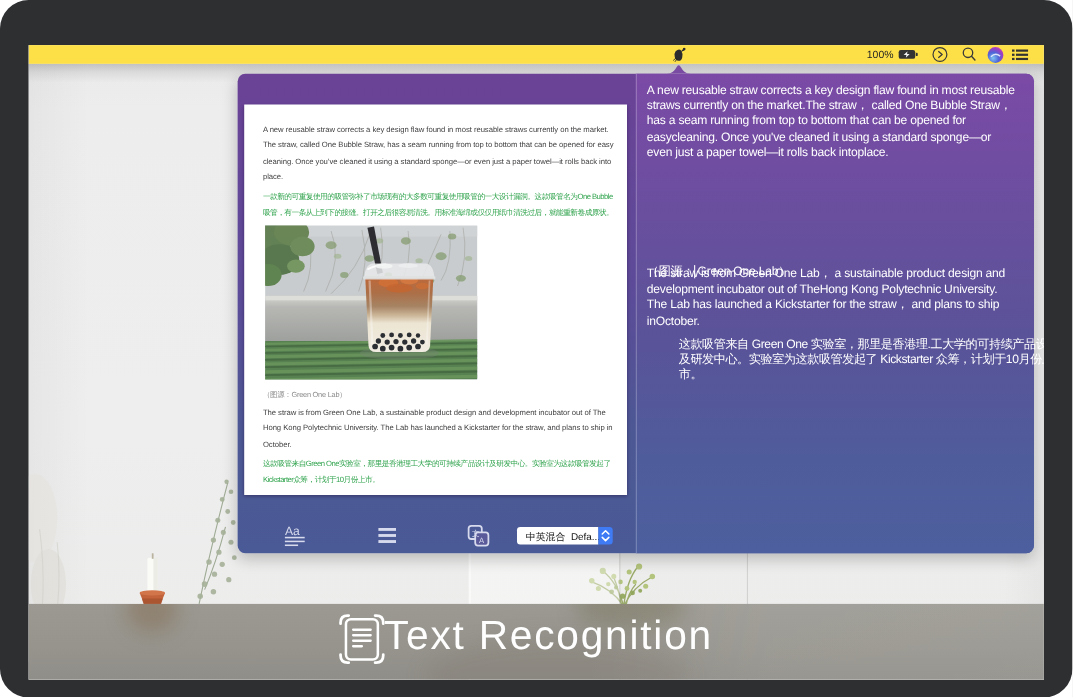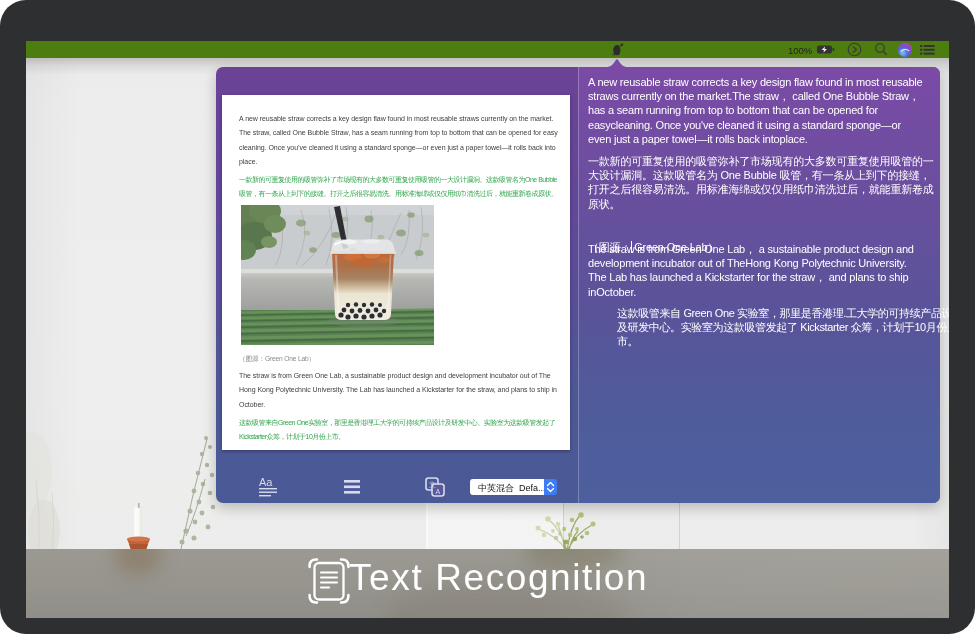--- a/index.html
+++ b/index.html
@@ -9,21 +9,21 @@
   
   .wall{position:absolute;inset:0;background:
     linear-gradient(180deg,#e9e9e9 0%,#ededed 10%,#eeeeee 60%,#ececeb 100%);}
   .wallshade{position:absolute;left:0;top:0;width:100%;height:100%;background:
     linear-gradient(90deg, rgba(0,0,0,0.035) 0%, rgba(0,0,0,0) 6%, rgba(0,0,0,0) 96%, rgba(0,0,0,0.03) 100%);}
   .menushadow{position:absolute;left:0;top:17px;width:100%;height:17px;background:linear-gradient(180deg,rgba(100,100,102,0.30) 0%,rgba(130,130,132,0.15) 45%,rgba(150,150,150,0) 100%);}
   .vline{position:absolute;top:380px;bottom:0;width:2px;background:rgba(255,255,255,0.6);}
   .vline2{position:absolute;top:380px;bottom:0;width:1px;background:rgba(170,170,168,0.4);}
   .panelbright{position:absolute;left:401px;top:380px;width:136px;bottom:0;background:rgba(255,255,255,0.40);}
   
-  .menubar{position:absolute;left:0;top:0;width:100%;height:17px;background:#4d7c0f;}
+  .menubar{position:absolute;left:0;top:0;width:100%;height:17px;background:#fde047;}
   .mtext{position:absolute;filter:blur(0px);top:3.5px;font-size:9.5px;color:rgba(35,35,35,0.99);}
   
   .popover{position:absolute;left:190px;top:26px;width:724px;height:436px;border-radius:7px;
     background:linear-gradient(180deg,#6b4296 0%,#5c4b99 45%,#4c5894 75%,#4a5a96 100%);
     box-shadow:0 5px 14px rgba(0,0,0,0.22);}
   .rightpane{position:absolute;left:362px;top:0;width:362px;height:436px;border-radius:0 7px 7px 0;
     background:linear-gradient(180deg,#7b4aa6 0%,#694f9e 30%,#5a5399 55%,#4f5c9c 80%,#4d5f9e 100%);}
   .divline{position:absolute;left:362px;top:0;width:1px;height:436px;background:rgba(255,255,255,0.25);}
   .arrow{position:absolute;left:390px;top:-9px;width:22px;height:9px;}
   .page{position:absolute;left:6px;top:28px;width:348px;height:355px;background:#ffffff;box-shadow:0 1px 3px rgba(30,10,50,0.45);}
@@ -268,26 +268,20 @@
       </div>
     </div>
 
     <div class="rp" style="left:372px;top:8px;">
       A new reusable straw corrects a key design flaw found in most reusable<br>
       straws currently on the market.The straw，&nbsp;called One Bubble Straw，<br>
       has a seam running from top to bottom that can be opened for<br>
       easycleaning. Once you've cleaned it using a standard sponge—or<br>
       even just a paper towel—it rolls back intoplace.
     </div>
-    <div class="rp" style="left:372px;top:87px;">
-      一款新的可重复使用的吸管弥补了市场现有的大多数可重复使用吸管的一<br>
-      大设计漏洞。这款吸管名为 One Bubble 吸管，有一条从上到下的接缝，<br>
-      打开之后很容易清洗。用标准海绵或仅仅用纸巾清洗过后，就能重新卷成<br>
-      原状。
-    </div>
     <div class="rp" style="left:372px;top:149px;margin-top:24px;">（图源：<span style="border-left:1px solid #fff;padding-left:2px;">Green One Lab）</span></div>
     <div class="rp" style="left:372px;top:175px;">
       The straw is from Green One Lab，&nbsp;a sustainable product design and<br>
       development incubator out of TheHong Kong Polytechnic University.<br>
       The Lab has launched a Kickstarter for the straw，&nbsp;and plans to ship<br>
       inOctober.
     </div>
     <div class="rp" style="left:372px;top:239px;letter-spacing:-0.38px;margin-left:29px;">
       这款吸管来自 Green One 实验室，那里是香港理.工大学的可持续产品设计<br>
       及研发中心。实验室为这款吸管发起了 Kickstarter 众筹，计划于10月份上<br>

